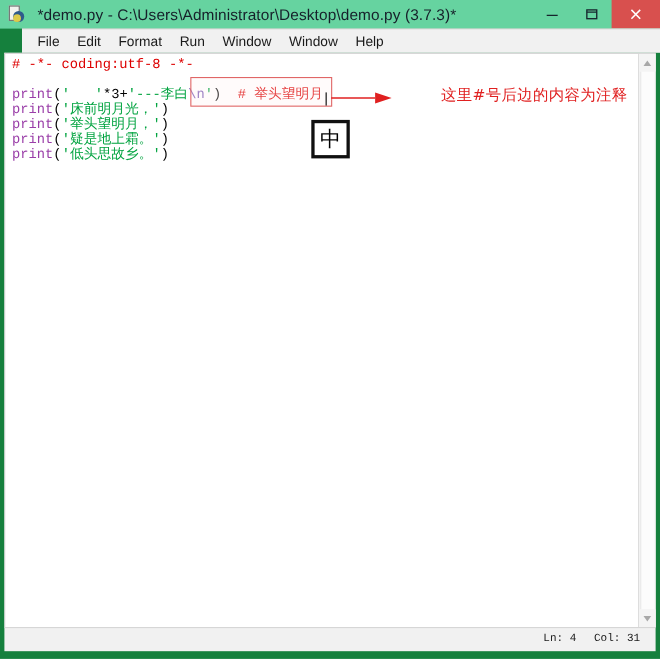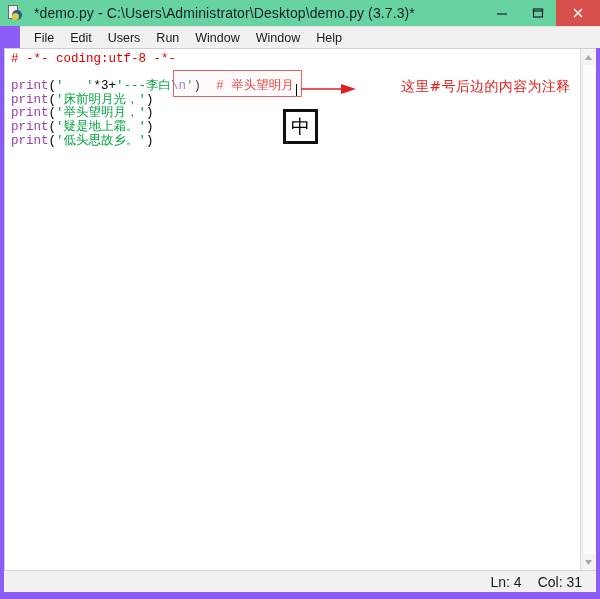--- a/index.html
+++ b/index.html
@@ -12,21 +12,21 @@
     height: 599px;
     font-family: "Liberation Sans", sans-serif;
     overflow: hidden;
   }
 
   #app-window {
     position: absolute;
     left: 0; top: 0;
     width: 600px;
     height: 599px;
-    background: #8b5cf6;
+    background: #15803d;
     box-sizing: border-box;
   }
 
   
   #title-bar {
     position: absolute;
     left: 0; top: 0;
     width: 600px;
     height: 26px;
     background: #66d3a0;
@@ -262,25 +262,25 @@
     height: 22px;
     background: #f1f1f1;
     border-top: 1px solid #d6d6d6;
     box-sizing: border-box;
     display: flex;
     align-items: center;
     justify-content: flex-end;
     padding-right: 14px;
   }
   .status-field {
-    font-size: 14px;
+    font-size: 10px;
     color: #1a1a1a;
     margin-left: 16px;
     white-space: nowrap;
-    font-family: Liberation Sans, sans-serif;
+    font-family: Liberation Mono, monospace;
   }
 </style>
 </head>
 <body>
 
 <div id="app-window">
 
   <div id="title-bar">
     <div id="title-icon">
       <div class="pg-page"></div>
@@ -306,21 +306,21 @@
           <line x1="2" y1="2" x2="10" y2="10" stroke="#ffffff" stroke-width="1.4"></line>
           <line x1="10" y1="2" x2="2" y2="10" stroke="#ffffff" stroke-width="1.4"></line>
         </svg>
       </div>
     </div>
   </div>
 
   <div id="menu-bar">
     <div class="menu-item">File</div>
     <div class="menu-item">Edit</div>
-    <div class="menu-item">Users</div>
+    <div class="menu-item">Format</div>
     <div class="menu-item">Run</div>
     <div class="menu-item">Window</div>
     <div class="menu-item">Window</div>
     <div class="menu-item">Help</div>
   </div>
 
   <div id="editor-wrap">
 
     <div id="code-area">
       <div id="code-lines">

